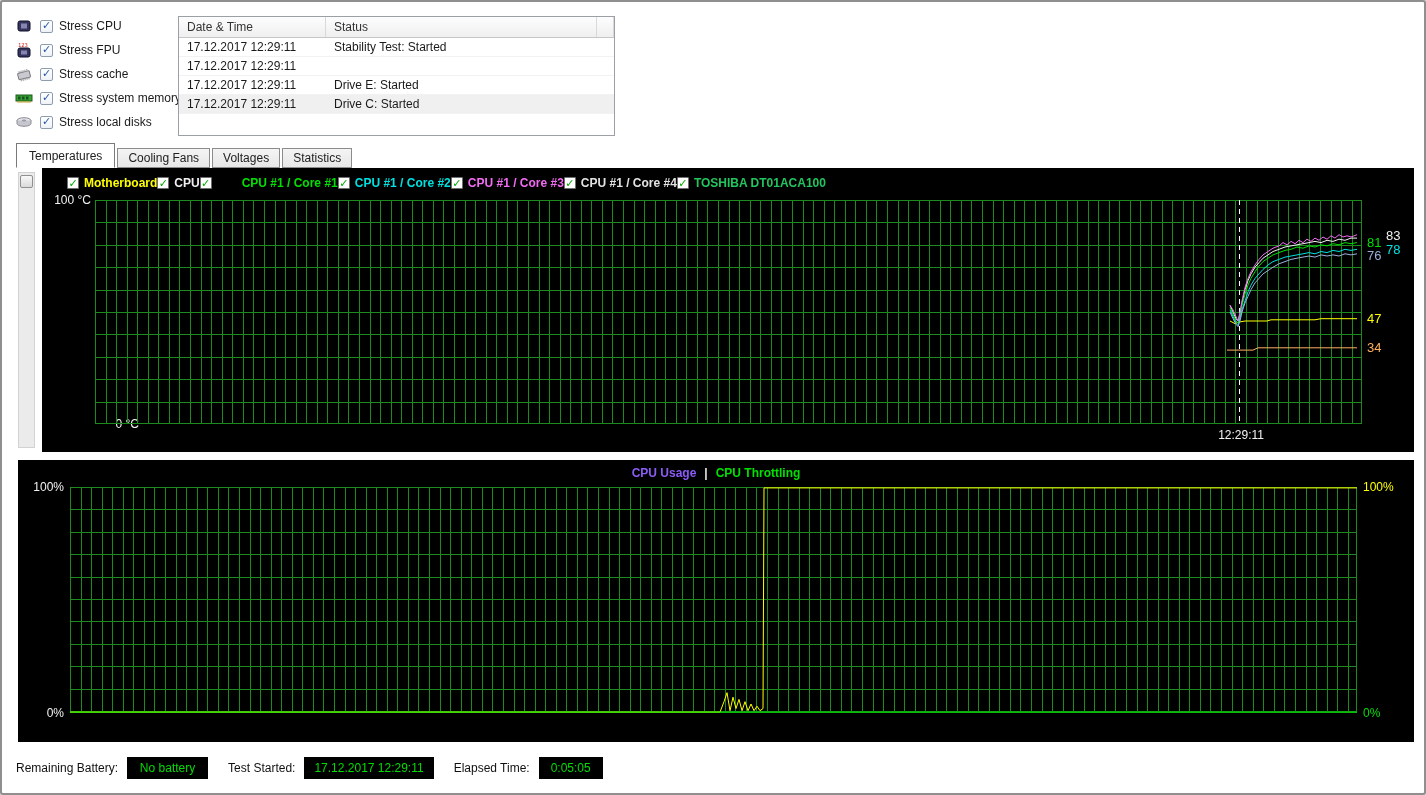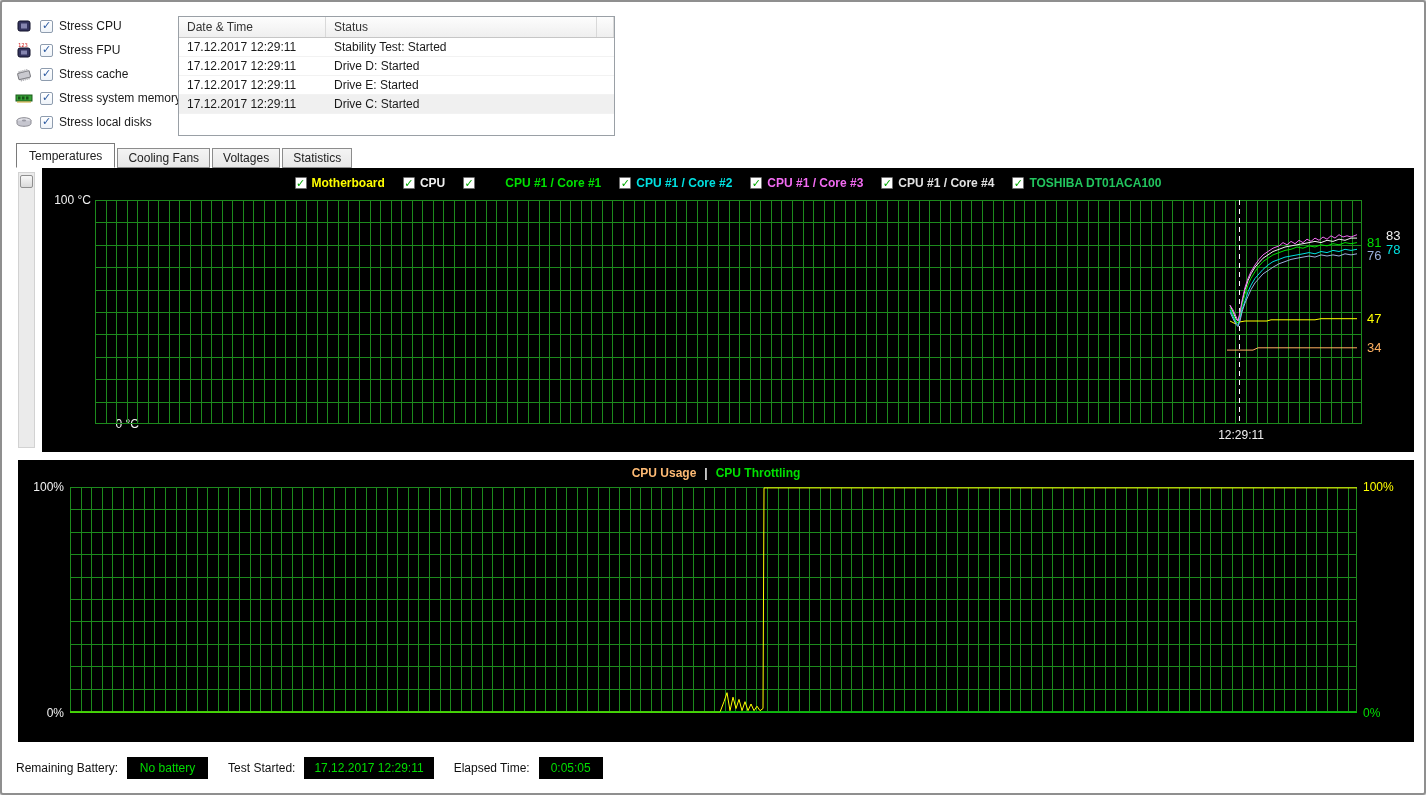--- a/index.html
+++ b/index.html
@@ -27,21 +27,21 @@
   .lt-row.selected{background:#f0f0f0;}
   
   .tabs{position:absolute;left:14px;top:141px;display:flex;align-items:flex-end;height:25px;}
   .tab{height:20px;padding:0 10px;display:flex;align-items:center;background:linear-gradient(#f4f4f4,#e7e7e7);
     border:1px solid #8c8c8c;margin-right:2px;color:#222;position:relative;}
   .tab.active{height:25px;background:#ffffff;border-color:#7a7a7a;border-bottom:1px solid #ffffff;z-index:2;padding:0 12px;}
   
   .panel{position:absolute;background:#000;}
   .temp-panel{left:40px;top:166px;width:1372px;height:284px;}
   .cpu-panel{left:16px;top:458px;width:1396px;height:282px;}
-  .legend{position:absolute;left:0;right:0;top:8px;display:flex;justify-content:center;gap:18px;align-items:center;}
+  .legend{position:absolute;left:0;right:0;top:8px;display:flex;align-items:center;padding-left:25px;}
   .legend-item{display:flex;align-items:center;gap:5px;font-weight:bold;}
   .lcheck{width:12px;height:12px;background:#fff;border:1px solid #6f6f6f;border-radius:1px;
     display:inline-flex;align-items:center;justify-content:center;flex:0 0 12px;}
   .lcheck::after{content:"✓";color:#00a800;font-size:11px;font-weight:bold;line-height:1;}
   .plot{position:absolute;border-right:1px solid #1d8a1d;border-bottom:1px solid #1d8a1d;
     background-image:repeating-linear-gradient(to right,#1d8a1d 0 1px,transparent 1px 10.56px),
                      repeating-linear-gradient(to bottom,#1d8a1d 0 1px,transparent 1px 22.4px);}
   #temp-plot{left:53px;top:32px;width:1267px;height:224px;}
   #cpu-plot{left:52px;top:27px;width:1287px;height:226px;}
   .plot svg{position:absolute;left:0;top:0;overflow:visible;}
@@ -132,21 +132,20 @@
       <div class="cell">Status</div>
       <div class="cell"></div>
     </div>
     <div class="lt-row">
       <div class="cell">17.12.2017 12:29:11</div>
       <div class="cell">Stability Test: Started</div>
       <div class="cell"></div>
     </div>
     <div class="lt-row">
       <div class="cell">17.12.2017 12:29:11</div>
-      <div class="cell">Drive D: Started</div>
       <div class="cell"></div>
     </div>
     <div class="lt-row">
       <div class="cell">17.12.2017 12:29:11</div>
       <div class="cell">Drive E: Started</div>
       <div class="cell"></div>
     </div>
     <div class="lt-row selected">
       <div class="cell">17.12.2017 12:29:11</div>
       <div class="cell">Drive C: Started</div>
@@ -214,21 +213,21 @@
       <span class="value-label" style="color: rgb(0, 224, 0); left: 1325px; top: 66.56px;">81</span>
       <span class="value-label" style="color: rgb(0, 224, 224); left: 1344px; top: 74.4px;">78</span>
       <span class="value-label" style="color: rgb(154, 176, 220); left: 1325px; top: 80px;">76</span>
       <span class="value-label" style="color: rgb(255, 255, 0); left: 1325px; top: 142.72px;">47</span>
       <span class="value-label" style="color: rgb(255, 176, 96); left: 1325px; top: 171.84px;">34</span>
       <div class="cursor-time" style="left: 1142px; width: 80px; top: 260px; text-align: right;">12:29:11</div>
     </div>
 
   <div class="panel cpu-panel">
     <div class="chart-title">
-      <span style="color: #fdba74;">CPU Usage</span>
+      <span style="color: #8b5cf6;">CPU Usage</span>
       <span style="color: rgb(232, 232, 232);">|</span>
       <span style="color: rgb(0, 224, 0);">CPU Throttling</span>
     </div>
     <div class="axis-label right-align" style="left:0;width:46px;top:20px;">100%</div>
     <div class="axis-label right-align" style="left:0;width:46px;top:246px;">0%</div>
     <div class="axis-label" style="left: 1345px; top: 20px; color: rgb(255, 255, 0);">100%</div>
     <div class="axis-label" style="left: 1345px; top: 246px; color: rgb(0, 224, 0);">0%</div>
     <div class="plot" id="cpu-plot">
         <svg viewBox="0 0 1287 226" width="1287" height="226">
           <polyline points="0,225.1 650,225.1 654,214.7 657,205.7 660,223.7 663,210.2 666,221.5 669,212.4 672,223.7 675,214.7 678,223.7 681,217.0 684,223.7 687,219.2 690,223.7 693,221.5 694,0.9 1287,0.9" fill="none" stroke="#ffff00" stroke-width="1"></polyline>

